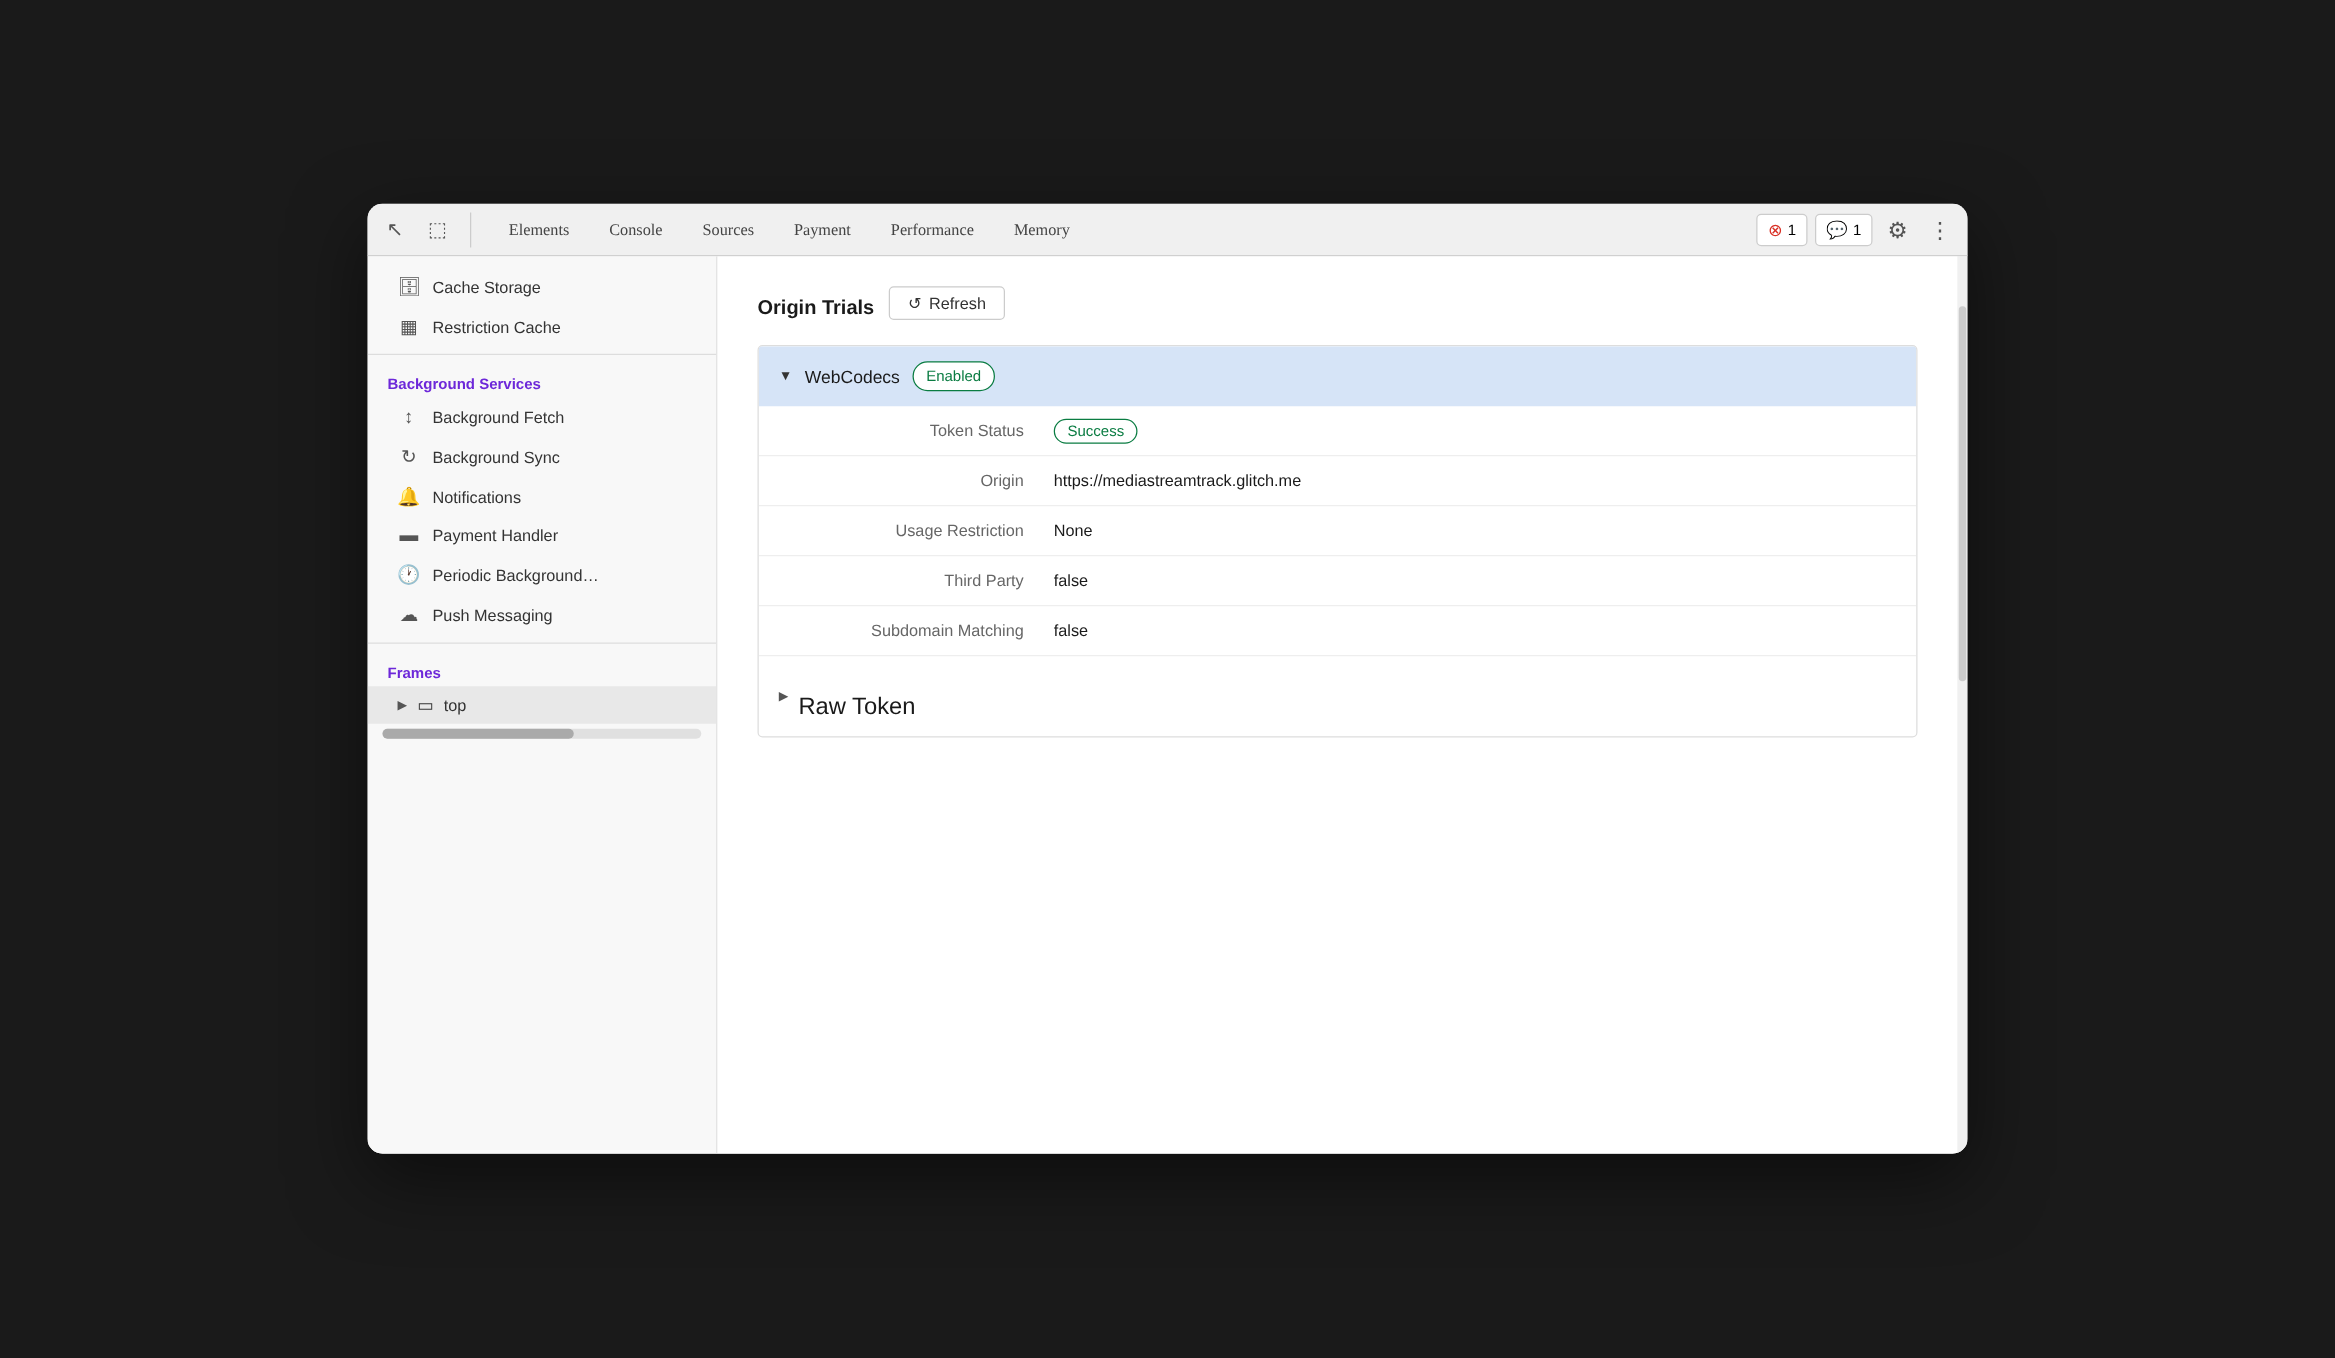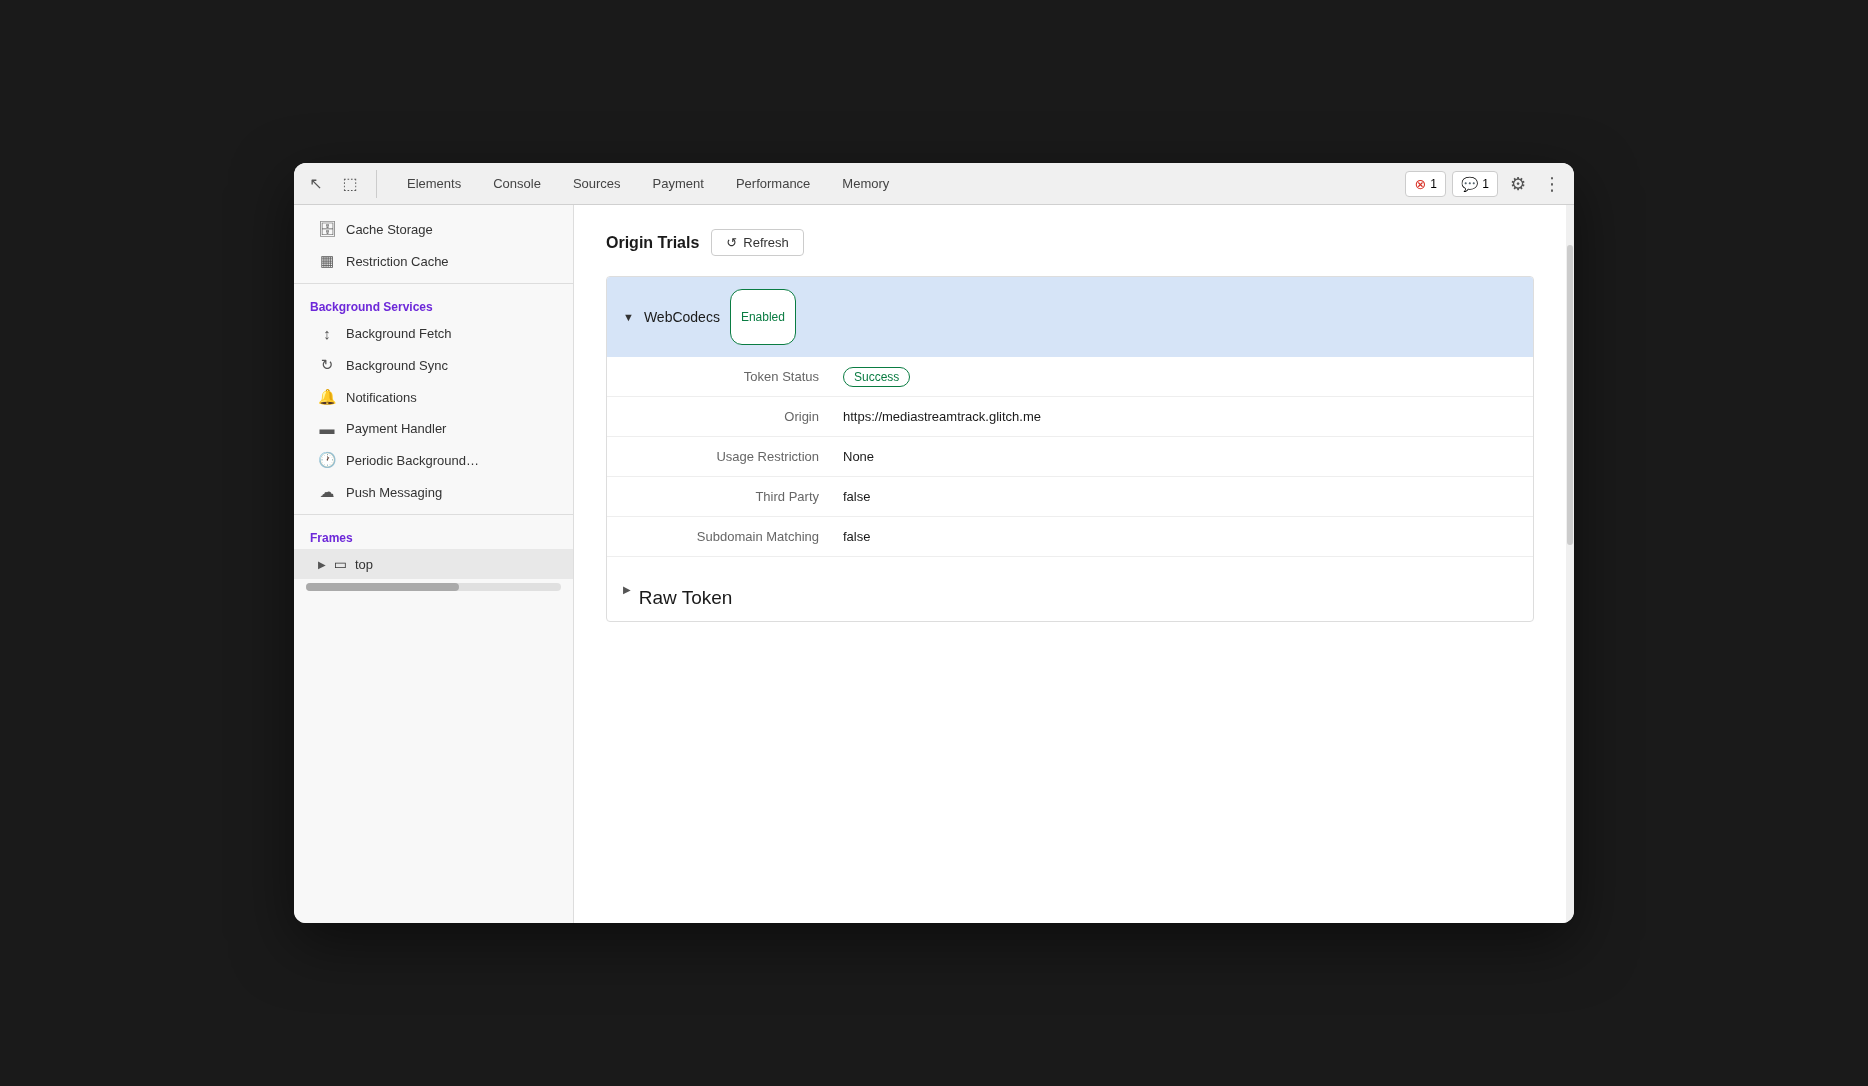--- a/index.html
+++ b/index.html
@@ -89,21 +89,21 @@
       font-size: 16px;
     }
     .tab-btn {
       padding: 6px 14px;
       background: none;
       border: none;
       cursor: pointer;
       font-size: 13px;
       color: #444;
       border-radius: 4px;
-      font-family: Liberation Sans, sans-serif;
+      font-family: Liberation Serif, serif;
     }
     .tab-spacer { flex: 1; }
     .tab-right {
       display: flex;
       align-items: center;
       gap: 6px;
     }
     .badge-btn {
       display: flex;
       align-items: center;
@@ -196,21 +196,21 @@
     .content {
       flex: 1;
       background: white;
       overflow-y: auto;
       padding: 24px 32px;
     }
 
     
     .content-header {
       display: flex;
-      align-items: center;
+      align-items: flex-end;
       gap: 12px;
       margin-bottom: 20px;
     }
     .content-title {
       font-size: 16px;
       font-weight: 600;
       color: #1a1a1a;
     }
     .refresh-btn {
       display: flex;
@@ -238,21 +238,21 @@
       gap: 10px;
       padding: 12px 16px;
       background: #d6e4f7;
       cursor: pointer;
       font-size: 14px;
       font-weight: 500;
     }
     .trial-header .triangle { font-size: 11px; color: #333; }
     .trial-name { font-size: 14px; font-weight: 500; color: #1a1a1a; }
     .badge-enabled {
-      padding: 20px 10px;
+      padding: 4px 10px;
       border-radius: 12px;
       border: 1.5px solid #0a7c42;
       color: #0a7c42;
       font-size: 12px;
       font-weight: 500;
       background: white;
     }
     .badge-success {
       padding: 2px 10px;
       border-radius: 12px;

